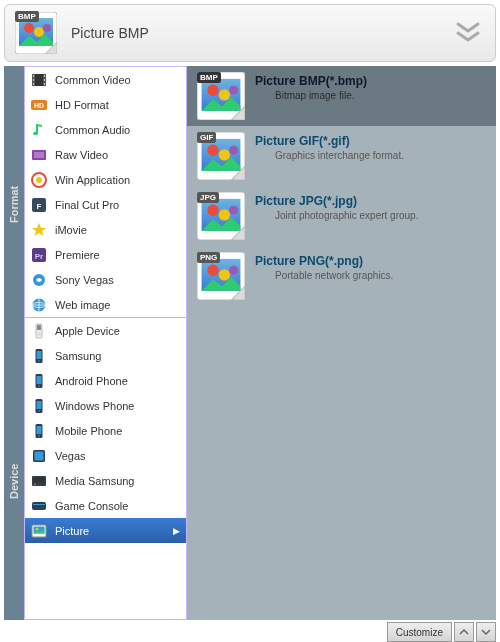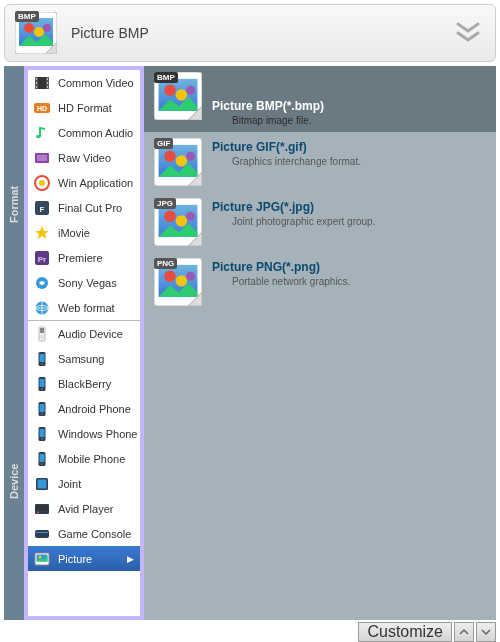--- a/index.html
+++ b/index.html
@@ -18,21 +18,21 @@
   height: 554px; margin: 0 4px; display: flex; background: #6a8291;
 }
 .side-tabs { width: 20px; display: flex; flex-direction: column; justify-content: space-between; }
 .side-tab {
   writing-mode: vertical-rl; transform: rotate(180deg);
   color: #ddd; font-size: 11px; font-weight: bold; text-align: center;
   padding: 8px 2px; flex: 1; display: flex; align-items: center; justify-content: center;
 }
 
 .sidebar {
-  width: 120px; background: #fff; border: 4px solid #c4b5fd;
+  width: 163px; background: #fff; border: 1px solid #c4b5fd;
   display: flex; flex-direction: column; overflow: hidden;
 }
 .group-divider { height: 0; border-top: 1px solid #bbb; }
 .sb-item {
   height: 25px; display: flex; align-items: center; padding: 0 6px; gap: 8px; cursor: pointer;
 }
 .sb-item.selected {
   background: linear-gradient(#3a7bd5, #2b5fa8); color: #fff;
 }
 .sb-item.selected .sb-label { color: #fff; }
@@ -49,29 +49,29 @@
 .ft-item.selected { background: #6b7a82; color: #fff; }
 .ft-thumb { width: 48px; height: 48px; flex-shrink: 0; position: relative; }
 .ft-badge {
   position: absolute; top: 0; left: 0; background: #555; color: #fff;
   font-size: 8px; font-weight: bold; padding: 1px 3px; border-radius: 2px;
 }
 .ft-item.selected .ft-badge { background: #333; }
 .ft-text { padding-top: 2px; }
 .ft-title { font-size: 12px; font-weight: bold; color: #0c4a6e; }
 .ft-desc { font-size: 10px; color: #555; margin-top: 2px; padding-left: 20px; }
-.ft-item.selected .ft-title { color: #ffffff; margin-top: 25px; }
+.ft-item.selected .ft-title { color: #0f172a; }
 .ft-item.selected .ft-desc { color: #2b2b2b; }
 
 .footer {
   height: 22px; margin: 2px 4px 0; display: flex; justify-content: flex-end; gap: 2px;
 }
 .footer .btn {
   height: 20px; border: 1px solid #999; background: linear-gradient(#eee,#d4d4d4);
-  font-size: 16px; padding: 0 8px; display: flex; align-items: center; cursor: pointer;
+  font-size: 10px; padding: 0 8px; display: flex; align-items: center; cursor: pointer;
 }
 .footer .icon-btn { width: 20px; padding: 0; justify-content: center; }
 
 
 svg { display: block; }
 </style>
 </head>
 <body>
 
 <svg width="0" height="0" style="position:absolute">
@@ -180,92 +180,83 @@
           <path d="M5 8 Q8 4 11 8 Q8 12 5 8" fill="#fff"></path>
         </svg>
     <span class="sb-label">Sony Vegas</span>
   </div>
       <div class="sb-item">
     <svg class="sb-icon" viewBox="0 0 16 16">
           <circle cx="8" cy="8" r="6.5" fill="#3498db"></circle>
           <ellipse cx="8" cy="8" rx="6.5" ry="2.5" fill="none" stroke="#fff" stroke-width=".8"></ellipse>
           <path d="M8 1.5 L8 14.5 M1.5 8 L14.5 8" stroke="#fff" stroke-width=".8"></path>
         </svg>
-    <span class="sb-label">Web format</span>
+    <span class="sb-label">Web image</span>
   </div>
       <div class="group-divider"></div>
       <div class="sb-item">
     <svg class="sb-icon" viewBox="0 0 16 16">
           <rect x="5" y="1" width="6" height="14" rx="1" fill="#ecf0f1" stroke="#bbb"></rect>
           <rect x="6" y="2" width="4" height="5" fill="#888"></rect>
           <circle cx="8" cy="11" r="2" fill="#ddd"></circle>
         </svg>
-    <span class="sb-label">Audio Device</span>
+    <span class="sb-label">Apple Device</span>
 
   </div>
       <div class="sb-item">
     <svg class="sb-icon" viewBox="0 0 16 16">
           <rect x="4.5" y="1" width="7" height="14" rx="1.5" fill="#2c3e50"></rect>
           <rect x="5.5" y="3" width="5" height="8" fill="#3498db"></rect>
           <circle cx="8" cy="13" r=".8" fill="#888"></circle>
         </svg>
     <span class="sb-label">Samsung</span>
 
   </div>
       <div class="sb-item">
     <svg class="sb-icon" viewBox="0 0 16 16">
           <rect x="4.5" y="1" width="7" height="14" rx="1.5" fill="#2c3e50"></rect>
           <rect x="5.5" y="3" width="5" height="8" fill="#3498db"></rect>
           <circle cx="8" cy="13" r=".8" fill="#888"></circle>
         </svg>
-    <span class="sb-label">BlackBerry</span>
+    <span class="sb-label">Android Phone</span>
 
   </div>
       <div class="sb-item">
     <svg class="sb-icon" viewBox="0 0 16 16">
           <rect x="4.5" y="1" width="7" height="14" rx="1.5" fill="#2c3e50"></rect>
           <rect x="5.5" y="3" width="5" height="8" fill="#3498db"></rect>
           <circle cx="8" cy="13" r=".8" fill="#888"></circle>
         </svg>
-    <span class="sb-label">Android Phone</span>
+    <span class="sb-label">Windows Phone</span>
 
   </div>
       <div class="sb-item">
     <svg class="sb-icon" viewBox="0 0 16 16">
           <rect x="4.5" y="1" width="7" height="14" rx="1.5" fill="#2c3e50"></rect>
           <rect x="5.5" y="3" width="5" height="8" fill="#3498db"></rect>
           <circle cx="8" cy="13" r=".8" fill="#888"></circle>
         </svg>
-    <span class="sb-label">Windows Phone</span>
-
-  </div>
-      <div class="sb-item">
-    <svg class="sb-icon" viewBox="0 0 16 16">
-          <rect x="4.5" y="1" width="7" height="14" rx="1.5" fill="#2c3e50"></rect>
-          <rect x="5.5" y="3" width="5" height="8" fill="#3498db"></rect>
-          <circle cx="8" cy="13" r=".8" fill="#888"></circle>
-        </svg>
     <span class="sb-label">Mobile Phone</span>
 
   </div>
       <div class="sb-item">
     <svg class="sb-icon" viewBox="0 0 16 16">
           <rect x="2" y="2" width="12" height="12" rx="1.5" fill="#2c3e50"></rect>
           <rect x="3.5" y="3.5" width="9" height="9" fill="#3498db"></rect>
         </svg>
-    <span class="sb-label">Joint</span>
+    <span class="sb-label">Vegas</span>
 
   </div>
       <div class="sb-item">
     <svg class="sb-icon" viewBox="0 0 16 16">
           <rect x="1" y="3" width="14" height="10" rx="1" fill="#2c3e50"></rect>
           <rect x="2.5" y="4.5" width="11" height="5" fill="#333"></rect>
           <circle cx="4" cy="11.5" r="1" fill="#e74c3c"></circle>
         </svg>
-    <span class="sb-label">Avid Player</span>
+    <span class="sb-label">Media Samsung</span>
 
   </div>
       <div class="sb-item">
     <svg class="sb-icon" viewBox="0 0 16 16">
           <rect x="1" y="4" width="14" height="8" rx="2" fill="#2c3e50"></rect>
           <rect x="2" y="6" width="12" height="1" fill="#3498db"></rect>
         </svg>
     <span class="sb-label">Game Console</span>
 
   </div>

